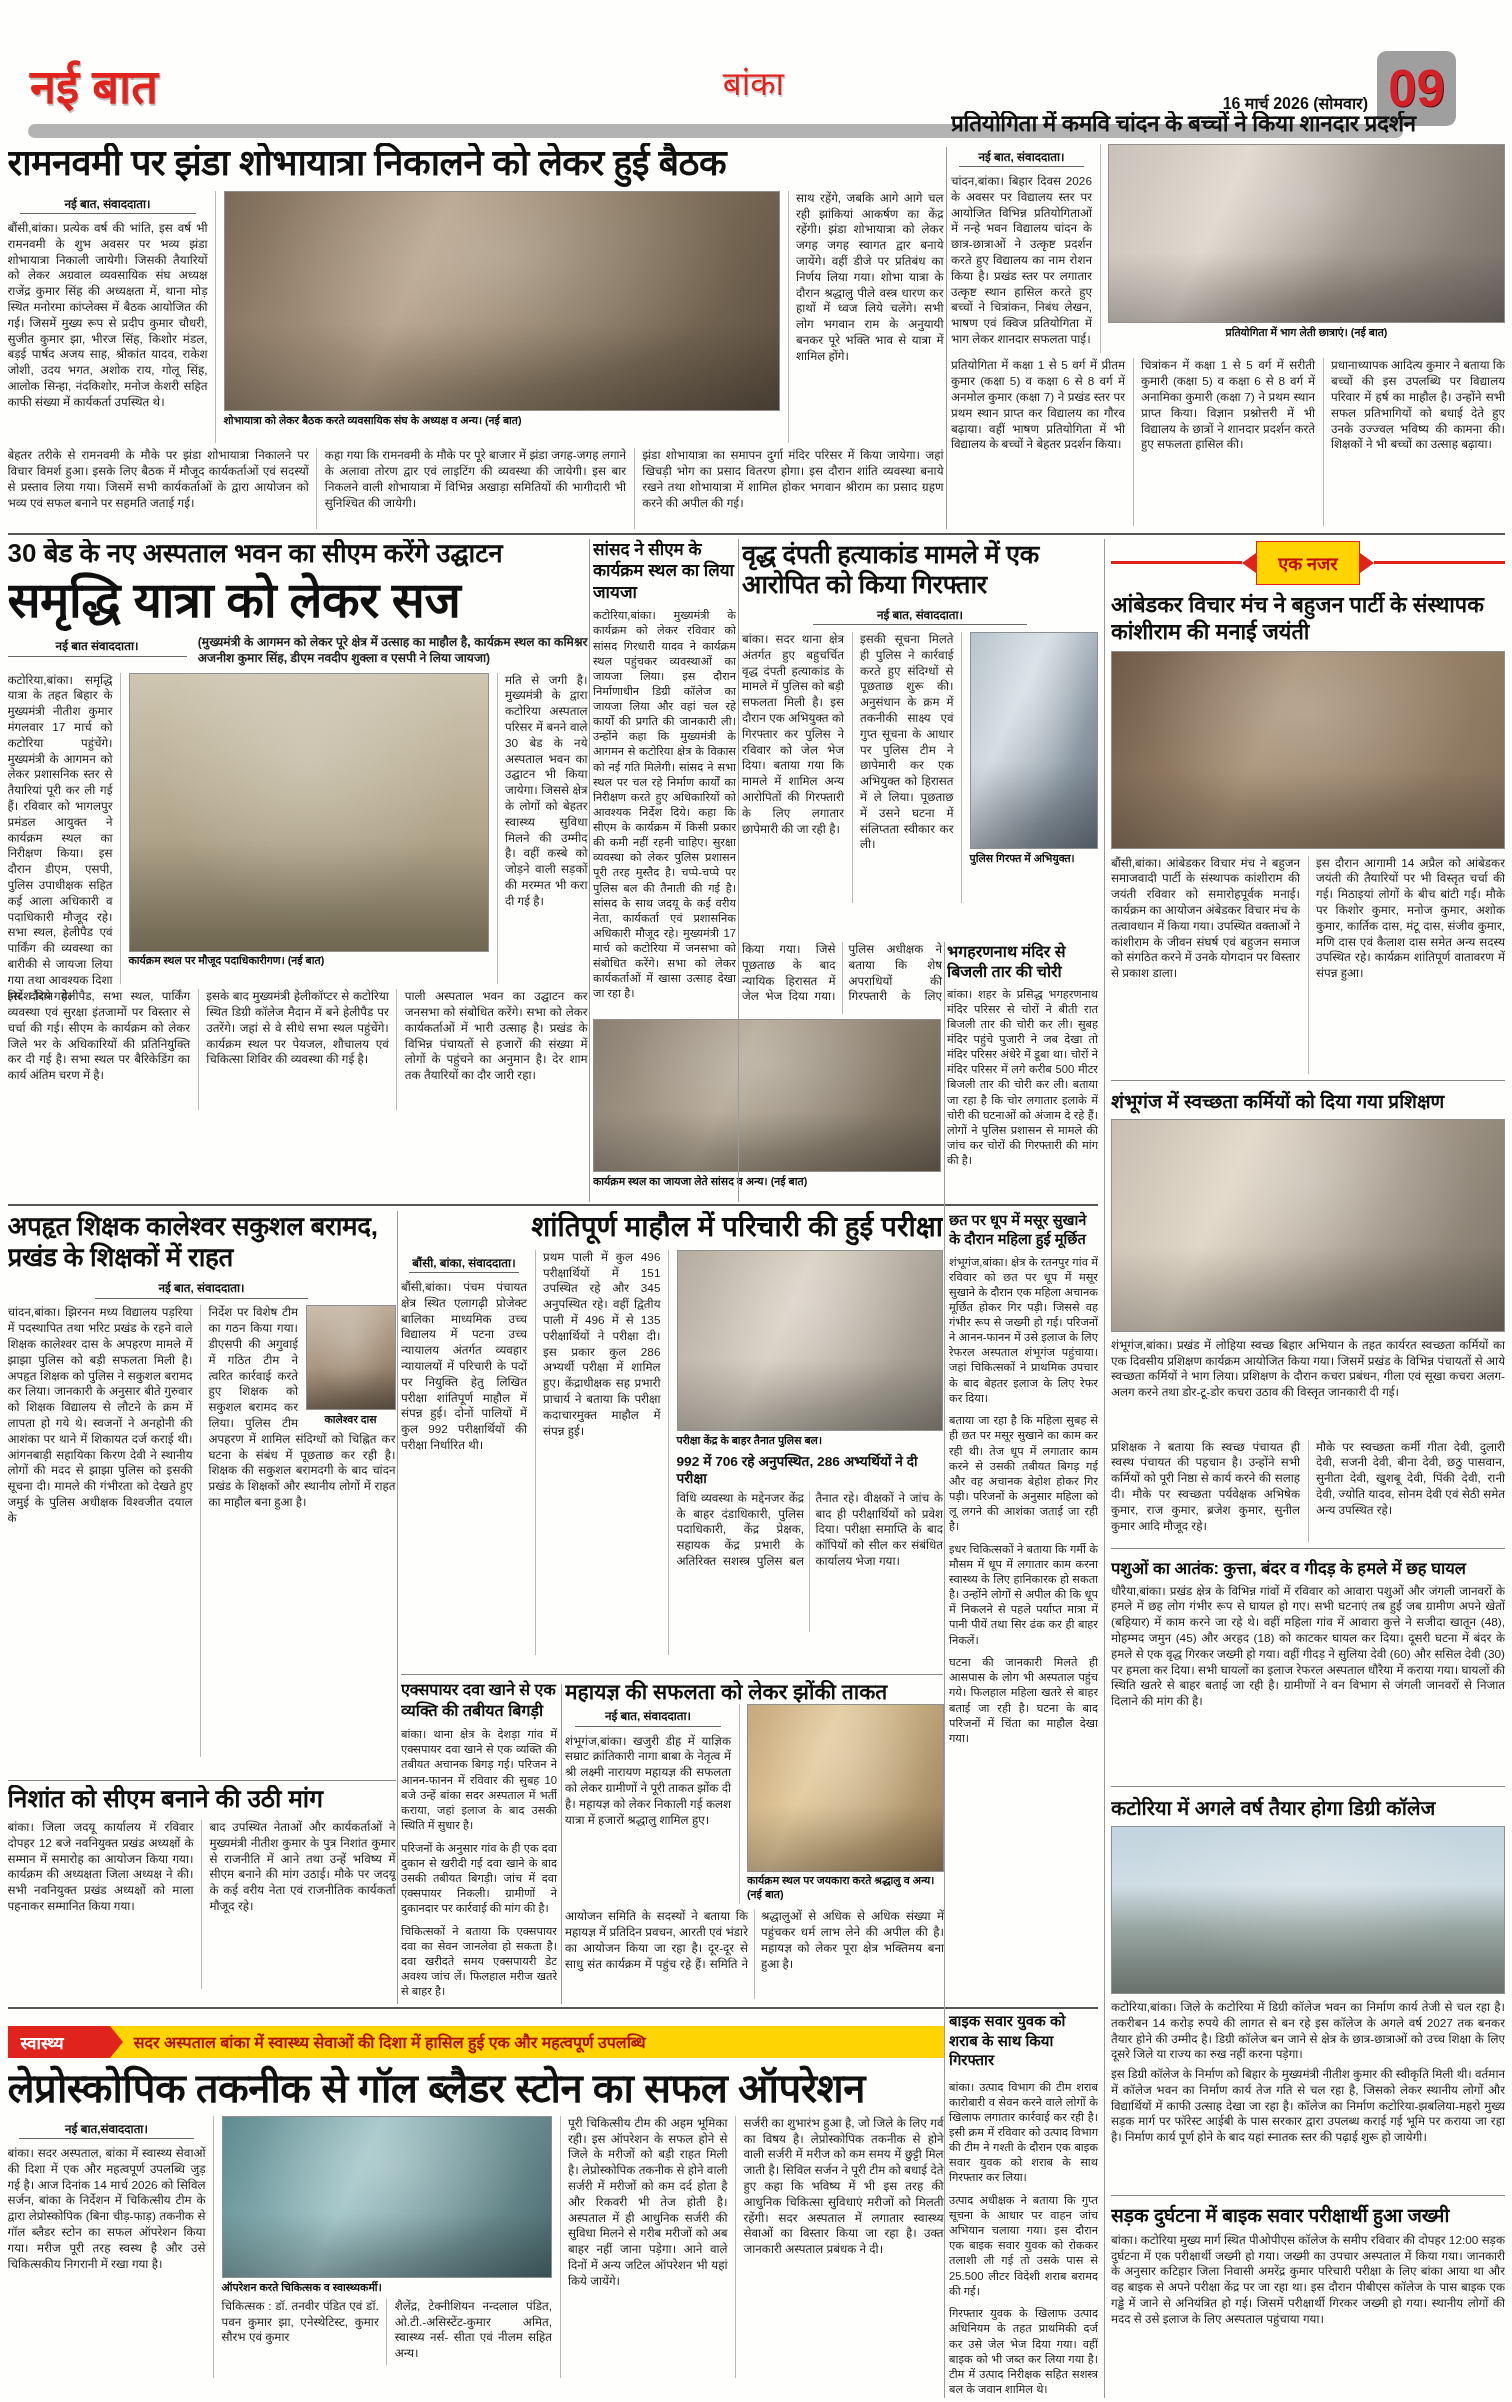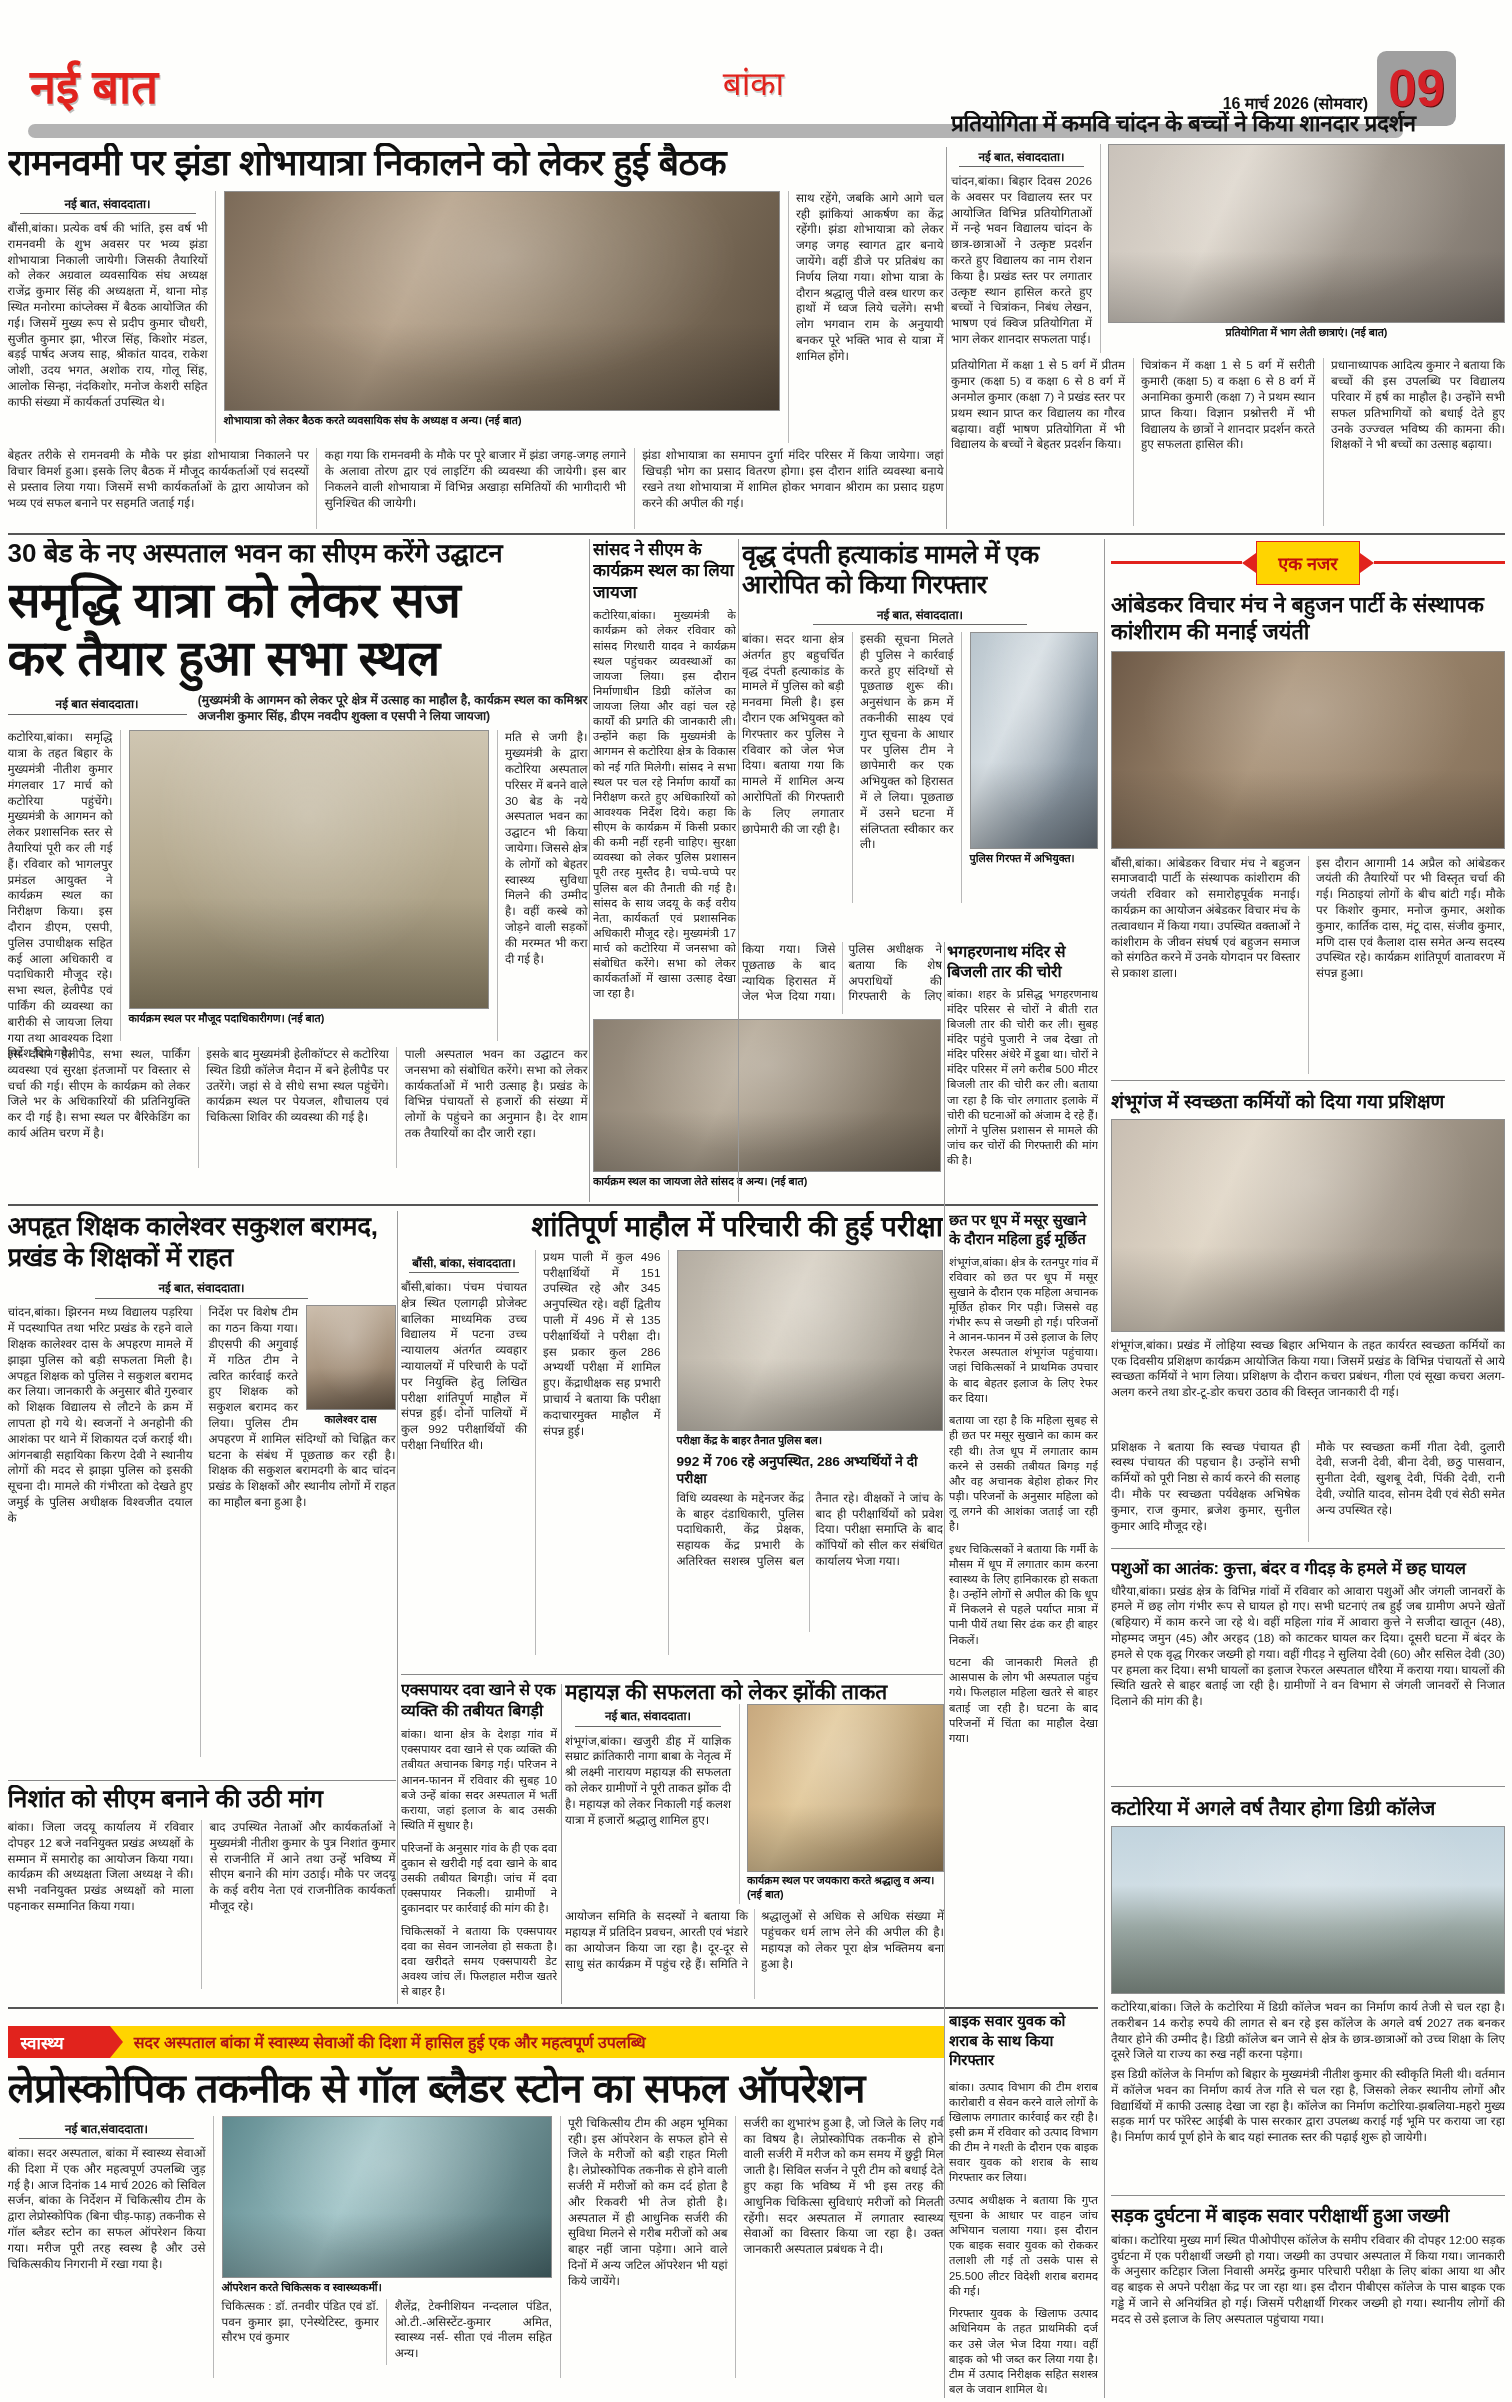--- a/index.html
+++ b/index.html
@@ -92,21 +92,20 @@
       <div style="flex:1" class="bt">प्रतियोगिता में कक्षा 1 से 5 वर्ग में प्रीतम कुमार (कक्षा 5) व कक्षा 6 से 8 वर्ग में अनमोल कुमार (कक्षा 7) ने प्रखंड स्तर पर प्रथम स्थान प्राप्त कर विद्यालय का गौरव बढ़ाया। वहीं भाषण प्रतियोगिता में भी विद्यालय के बच्चों ने बेहतर प्रदर्शन किया।</div>
       <div style="flex:1" class="bt">चित्रांकन में कक्षा 1 से 5 वर्ग में सरीती कुमारी (कक्षा 5) व कक्षा 6 से 8 वर्ग में अनामिका कुमारी (कक्षा 7) ने प्रथम स्थान प्राप्त किया। विज्ञान प्रश्नोत्तरी में भी विद्यालय के छात्रों ने शानदार प्रदर्शन करते हुए सफलता हासिल की।</div>
       <div style="flex:1" class="bt">प्रधानाध्यापक आदित्य कुमार ने बताया कि बच्चों की इस उपलब्धि पर विद्यालय परिवार में हर्ष का माहौल है। उन्होंने सभी सफल प्रतिभागियों को बधाई देते हुए उनके उज्ज्वल भविष्य की कामना की। शिक्षकों ने भी बच्चों का उत्साह बढ़ाया।</div>
     </div>
   </div>
 
   <div class="art" style="left:7.5px;top:539px;width:580px;height:663px">
     <div class="hd" style="font-size:26px;white-space:nowrap">30 बेड के नए अस्पताल भवन का सीएम करेंगे उद्घाटन</div>
     <div class="hd" style="font-size:49px;line-height:1.18;letter-spacing:-0.5px;margin:3.8px 0 5.6px">
       <div>समृद्धि यात्रा को लेकर सज</div>
-      <div>कर तैयार हुआ सभा स्थल</div>
     </div>
     <div style="display:flex;gap:11.3px;align-items:flex-start;margin-bottom:5.6px">
       <div class="byline" style="width:179px;margin:0">नई बात संवाददाता।</div>
       <div style="flex:1;font-size:12.2px;font-weight:700;line-height:1.3;color:#222;text-align:justify">(मुख्यमंत्री के आगमन को लेकर पूरे क्षेत्र में उत्साह का माहौल है, कार्यक्रम स्थल का कमिश्नर अजनीश कुमार सिंह, डीएम नवदीप शुक्ला व एसपी ने लिया जायजा)</div>
     </div>
     <div class="crow" style="height:311px">
       <div style="width:105px" class="bt">कटोरिया,बांका। समृद्धि यात्रा के तहत बिहार के मुख्यमंत्री नीतीश कुमार मंगलवार 17 मार्च को कटोरिया पहुंचेंगे। मुख्यमंत्री के आगमन को लेकर प्रशासनिक स्तर से तैयारियां पूरी कर ली गई हैं। रविवार को भागलपुर प्रमंडल आयुक्त ने कार्यक्रम स्थल का निरीक्षण किया। इस दौरान डीएम, एसपी, पुलिस उपाधीक्षक सहित कई आला अधिकारी व पदाधिकारी मौजूद रहे। सभा स्थल, हेलीपैड एवं पार्किंग की व्यवस्था का बारीकी से जायजा लिया गया तथा आवश्यक दिशा निर्देश दिये गये।</div>
       <div style="width:369px">
         <div class="ph ph-field" style="height:279px"></div>
         <div class="cap">कार्यक्रम स्थल पर मौजूद पदाधिकारीगण। (नई बात)</div>
@@ -122,21 +121,21 @@
 
   <div class="art" style="left:593px;top:539px;width:143px;height:475px">
     <div class="hd" style="font-size:17px;line-height:1.25;margin-bottom:5.6px">सांसद ने सीएम के कार्यक्रम स्थल का लिया जायजा</div>
     <div class="bt" style="font-size:11.3px">कटोरिया,बांका। मुख्यमंत्री के कार्यक्रम को लेकर रविवार को सांसद गिरधारी यादव ने कार्यक्रम स्थल पहुंचकर व्यवस्थाओं का जायजा लिया। इस दौरान निर्माणाधीन डिग्री कॉलेज का जायजा लिया और वहां चल रहे कार्यों की प्रगति की जानकारी ली। उन्होंने कहा कि मुख्यमंत्री के आगमन से कटोरिया क्षेत्र के विकास को नई गति मिलेगी। सांसद ने सभा स्थल पर चल रहे निर्माण कार्यों का निरीक्षण करते हुए अधिकारियों को आवश्यक निर्देश दिये। कहा कि सीएम के कार्यक्रम में किसी प्रकार की कमी नहीं रहनी चाहिए। सुरक्षा व्यवस्था को लेकर पुलिस प्रशासन पूरी तरह मुस्तैद है। चप्पे-चप्पे पर पुलिस बल की तैनाती की गई है। सांसद के साथ जदयू के कई वरीय नेता, कार्यकर्ता एवं प्रशासनिक अधिकारी मौजूद रहे। मुख्यमंत्री 17 मार्च को कटोरिया में जनसभा को संबोधित करेंगे। सभा को लेकर कार्यकर्ताओं में खासा उत्साह देखा जा रहा है।</div>
   </div>
 
   <div class="art" style="left:742px;top:539px;width:356px;height:399px">
     <div class="hd" style="font-size:25.4px;line-height:1.2;letter-spacing:-0.3px;margin-bottom:3.8px">वृद्ध दंपती हत्याकांड मामले में एक आरोपित को किया गिरफ्तार</div>
     <div class="byline" style="width:60%">नई बात, संवाददाता।</div>
     <div class="crow" style="height:271px">
-      <div style="width:102px" class="bt" style2="">बांका। सदर थाना क्षेत्र अंतर्गत हुए बहुचर्चित वृद्ध दंपती हत्याकांड के मामले में पुलिस को बड़ी मनवमा मिली है। इस दौरान एक अभियुक्त को गिरफ्तार कर पुलिस ने रविवार को जेल भेज दिया। बताया गया कि मामले में शामिल अन्य आरोपितों की गिरफ्तारी के लिए लगातार छापेमारी की जा रही है।</div>
+      <div style="width:102px" class="bt" style2="">बांका। सदर थाना क्षेत्र अंतर्गत हुए बहुचर्चित वृद्ध दंपती हत्याकांड के मामले में पुलिस को बड़ी सफलता मिली है। इस दौरान एक अभियुक्त को गिरफ्तार कर पुलिस ने रविवार को जेल भेज दिया। बताया गया कि मामले में शामिल अन्य आरोपितों की गिरफ्तारी के लिए लगातार छापेमारी की जा रही है।</div>
       <div style="width:102px" class="bt">इसकी सूचना मिलते ही पुलिस ने कार्रवाई करते हुए संदिग्धों से पूछताछ शुरू की। अनुसंधान के क्रम में तकनीकी साक्ष्य एवं गुप्त सूचना के आधार पर पुलिस टीम ने छापेमारी कर एक अभियुक्त को हिरासत में ले लिया। पूछताछ में उसने घटना में संलिप्तता स्वीकार कर ली।</div>
       <div style="flex:1">
         <div class="ph ph-acc" style="height:217px"></div>
         <div class="cap">पुलिस गिरफ्त में अभियुक्त।</div>
       </div>
     </div>
   </div>
   <div class="art bt" style="left:742px;top:942px;width:200px;height:72px;column-count:2;column-gap:13px;column-rule:0.9px solid #bbb">किया गया। जिसे पूछताछ के बाद न्यायिक हिरासत में जेल भेज दिया गया। पुलिस अधीक्षक ने बताया कि शेष अपराधियों की गिरफ्तारी के लिए लगातार छापेमारी की जा रही है। छापेमारी टीम में थानाध्यक्ष, पुअनि शिवनारायण चौधरी, संजय वासवान सहित अन्य सिपाही आदि शामिल थे।</div>
 
   <div class="art" style="left:947px;top:942px;width:151px;height:263px">

